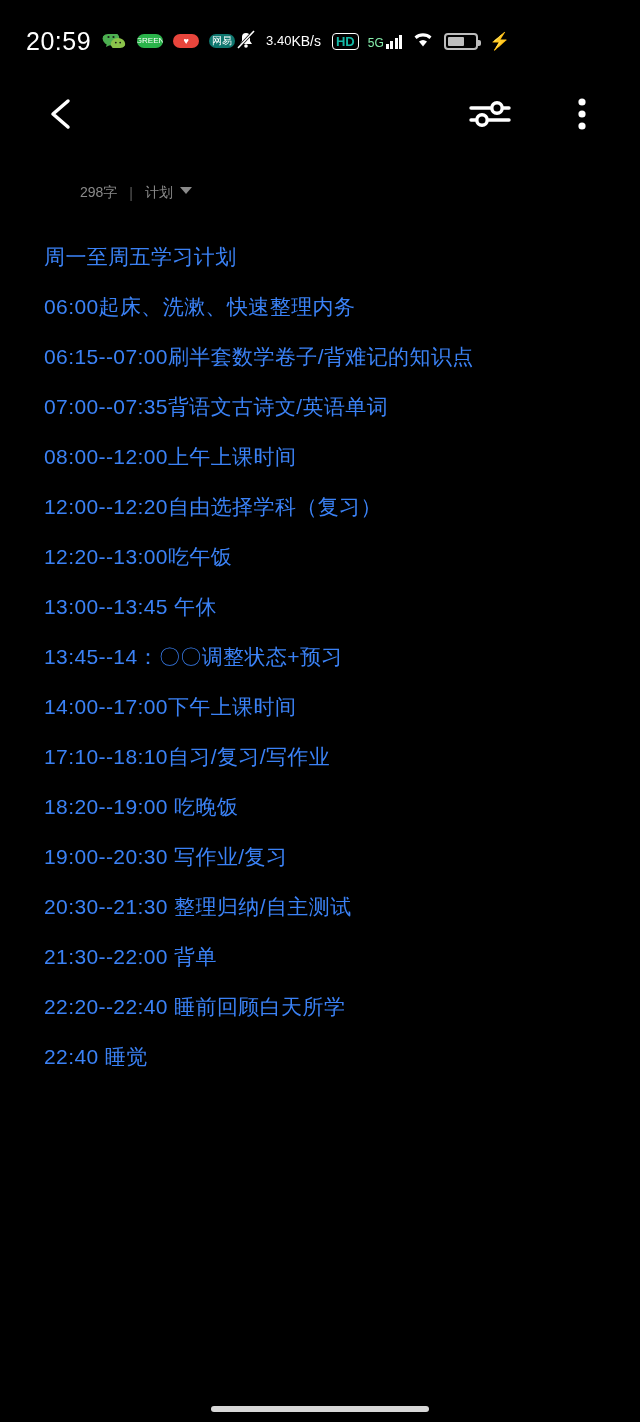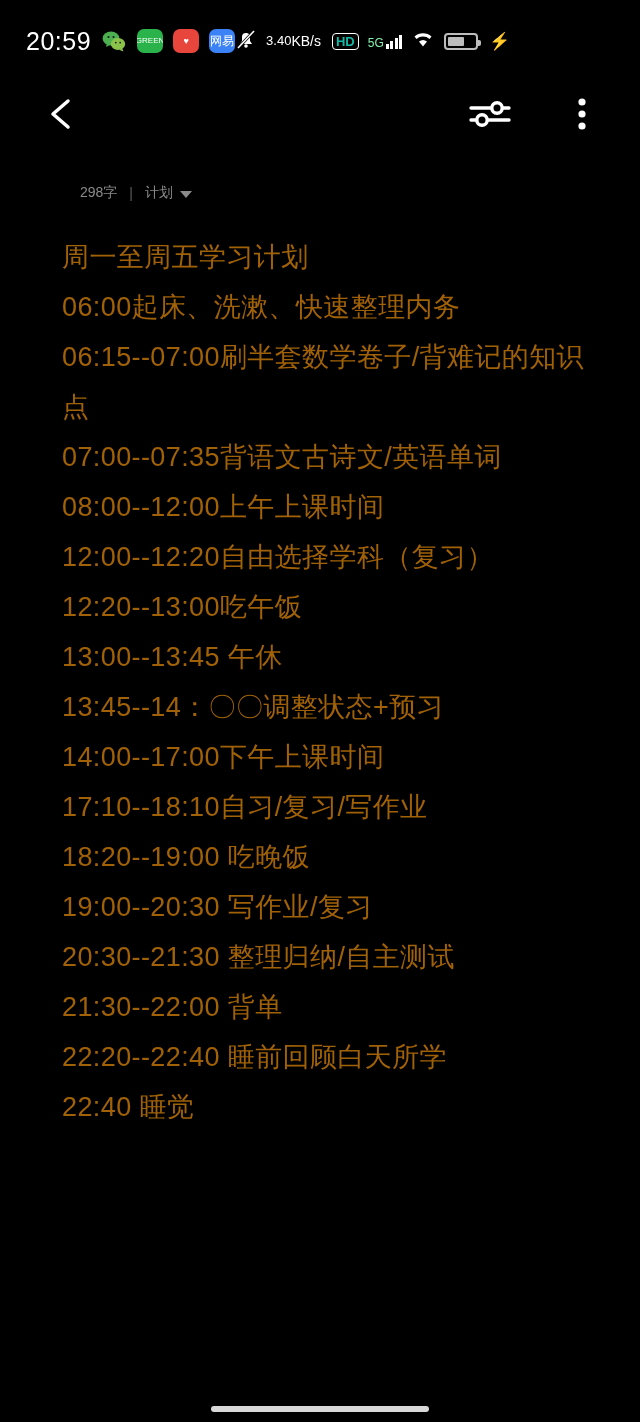--- a/index.html
+++ b/index.html
@@ -24,31 +24,31 @@
   }
   .sb-left { display: flex; align-items: center; gap: 10px; }
   .sb-clock {
     font-size: 25px;
     color: #fff;
     letter-spacing: 0.5px;
   }
   .sb-right { display: flex; align-items: center; gap: 9px; }
 
   .app-icon {
-    width: 26px; height: 24px;
+    width: 26px; height: 14px;
     border-radius: 7px;
     display: flex; align-items: center; justify-content: center;
     font-size: 9px;
     color: #fff;
     overflow: hidden;
   }
   .ic-wechat { background: transparent; }
   .ic-green { background: #2ab34a; font-size: 8px; line-height: 1.05; text-align: center; }
   .ic-red   { background: #e8453c; }
-  .ic-pink  { background: #3b82f6; font-size: 12px; }
+  .ic-pink  { background: #0f766e; font-size: 10px; }
 
   .speed {
     display: flex;
     flex-direction: row;
     align-items: center;
     line-height: 1.05;
     font-size: 13px;
     color: #fff;
     margin-right: 2px;
   }
@@ -122,37 +122,36 @@
   .meta {
     margin-top: 22px;
     font-size: 14px;
     color: #8a8a8a;
     display: flex;
     align-items: center;
     gap: 12px;
     margin-left: 36px;
   }
   .meta .sep { color: #5d5d5d; }
-  .meta .tag { display: flex; align-items: center; gap: 7px; }
+  .meta .tag { display: flex; align-items: flex-start; gap: 7px; }
   .caret {
     width: 0; height: 0;
     border-left: 6px solid transparent;
     border-right: 6px solid transparent;
     border-top: 7px solid #8a8a8a;
     display: inline-block;
     margin-top: 3px;
   }
 
   .body-text {
     margin-top: 30px;
-    font-size: 27px;
+    font-size: 21px;
     line-height: 50px;
-    color: #a16207;
+    color: #3b82f6;
     letter-spacing: 0.4px;
-    margin-left: 18px;
   }
   .body-text p { white-space: pre-wrap; }
 
   
   .nav-pill {
     position: absolute;
     left: 50%;
     transform: translateX(-50%);
     bottom: 10px;
     width: 218px;

